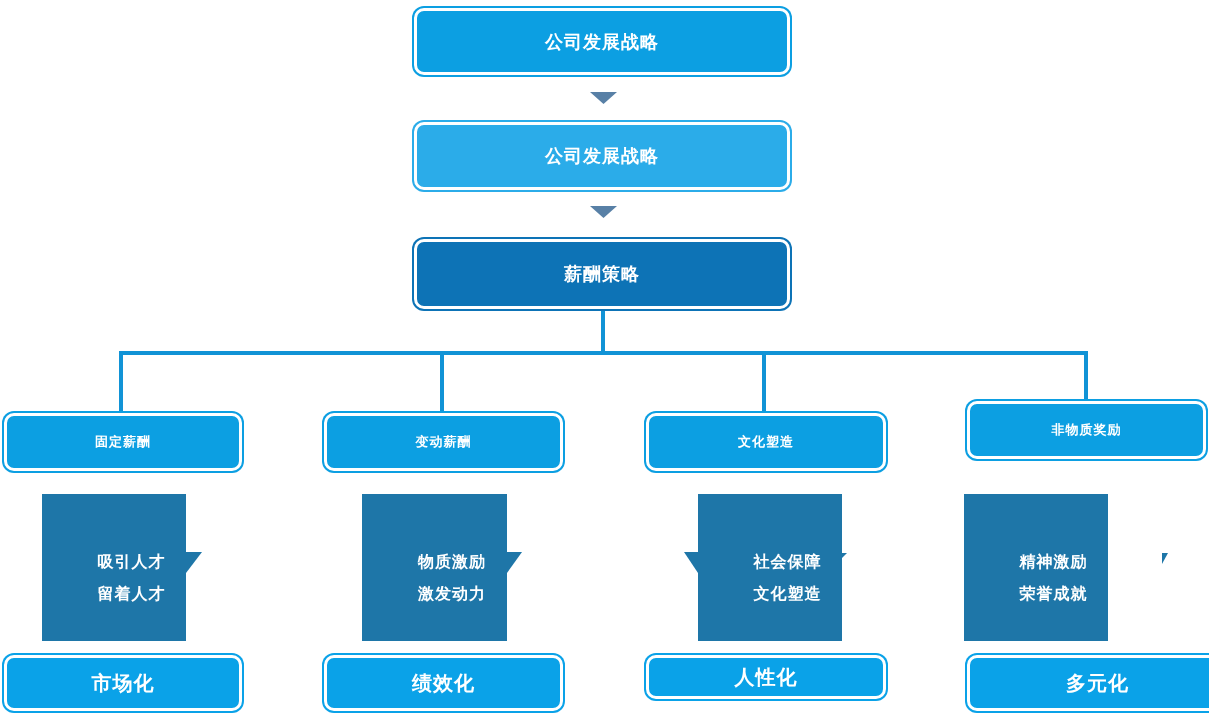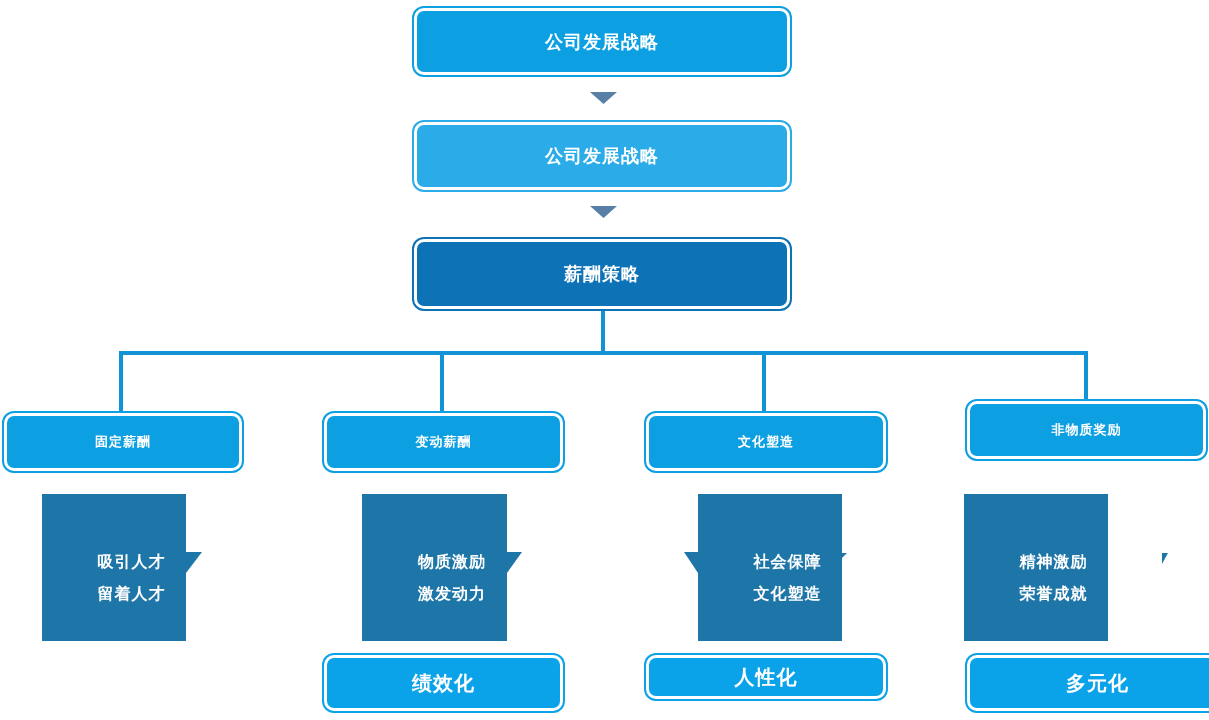--- a/index.html
+++ b/index.html
@@ -89,20 +89,23 @@
   </div>
   <div class="node square" style="left:698px;top:494px;width:144px;height:147px">
     <span class="line">社会保障</span>
     <span class="line">文化塑造</span>
   </div>
   <div class="node square" style="left:964px;top:494px;width:144px;height:147px">
     <span class="line">精神激励</span>
     <span class="line">荣誉成就</span>
   </div>
 
+  <div class="node pill azure2 result-node" style="left:4px;top:655px;width:238px;height:56px">
+    <span>市场化</span>
+  </div>
   <div class="node pill azure2 result-node" style="left:324px;top:655px;width:239px;height:56px">
     <span>绩效化</span>
   </div>
   <div class="node pill azure2 result-node" style="left:646px;top:655px;width:240px;height:44px">
     <span>人性化</span>
   </div>
   <div class="node pill azure2 result-node" style="left:967px;top:655px;width:261px;height:56px">
     <span>多元化</span>
   </div>
 

